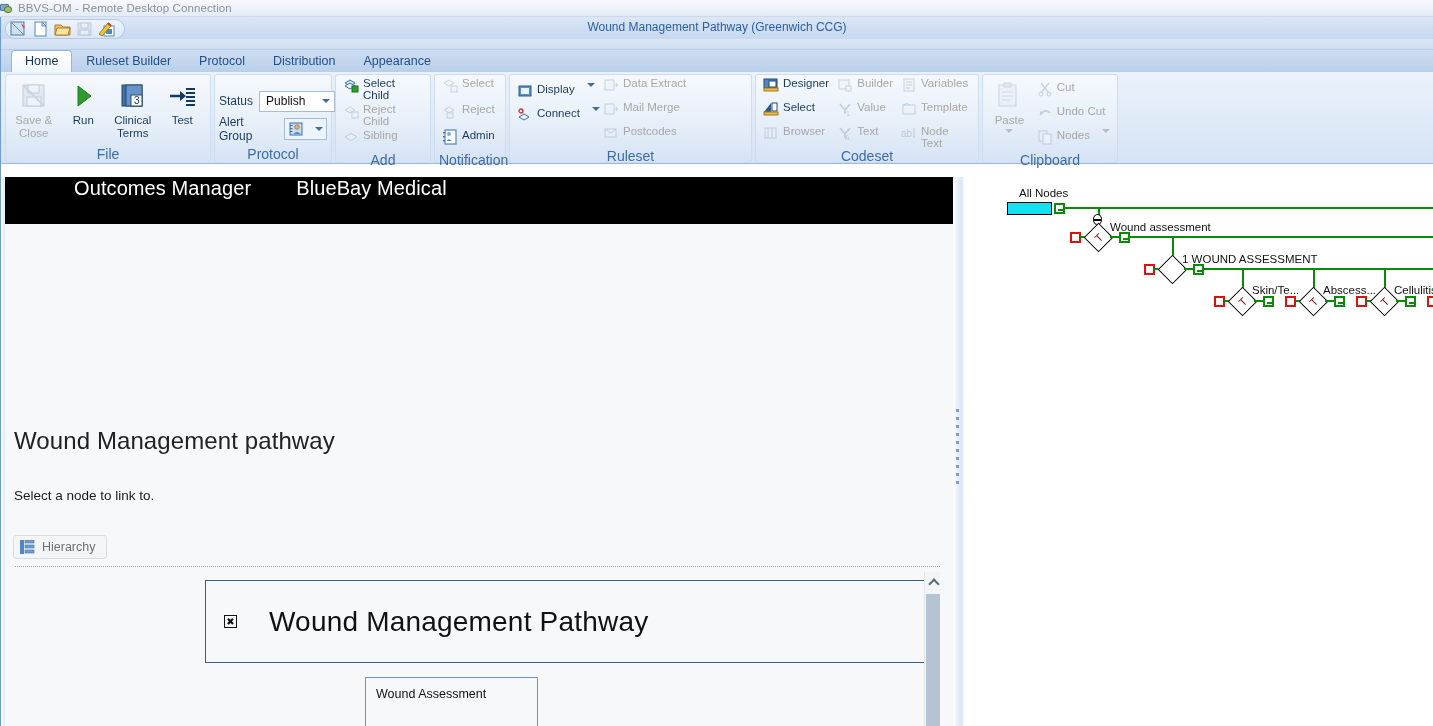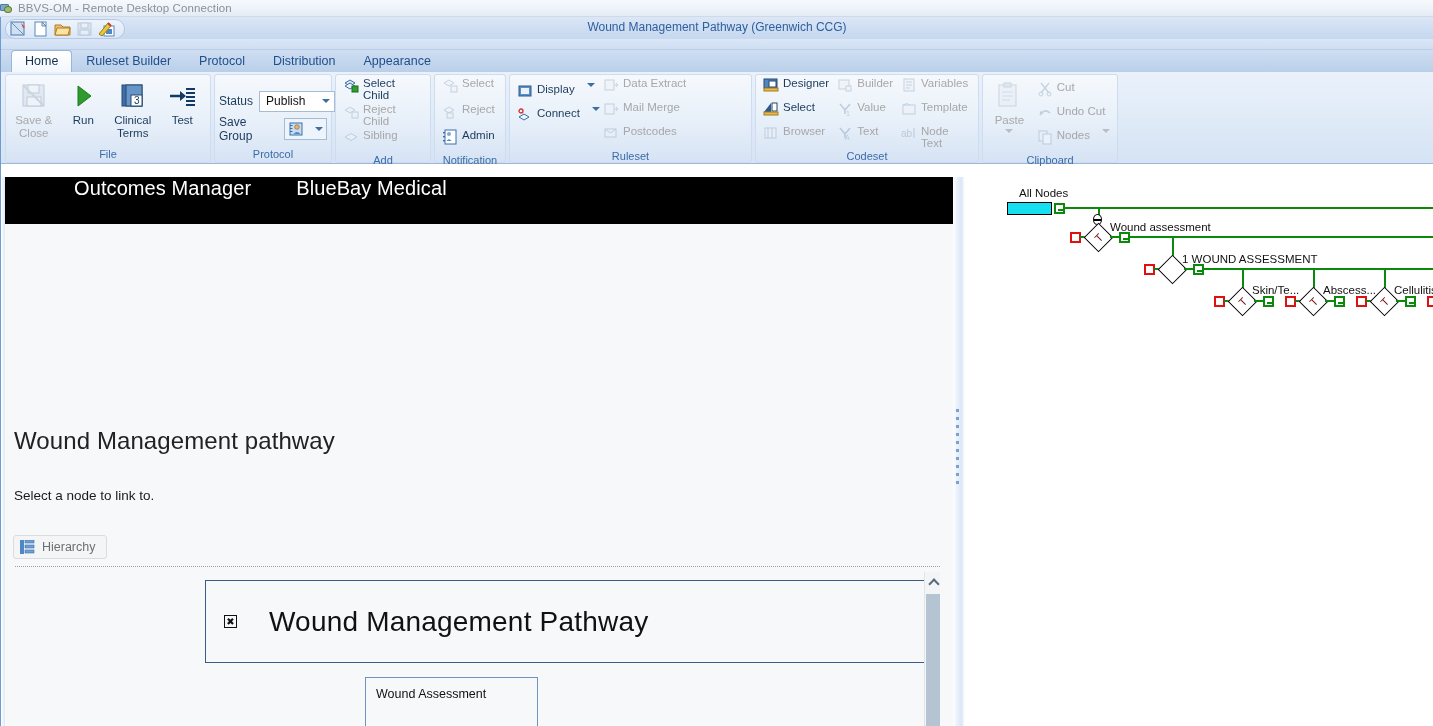--- a/index.html
+++ b/index.html
@@ -83,21 +83,21 @@
     position: relative;
   }
   .group {
     position: relative; display: flex; flex-direction: column;
     border: 1px solid #cddcef; border-radius: 3px;
     background: linear-gradient(to bottom, rgba(255,255,255,.55), rgba(255,255,255,0));
     margin-right: 3px; padding: 2px 4px 0 4px;
   }
   .group-body { flex: 1; display: flex; align-items: flex-start; gap: 2px; }
   .group-label {
-    text-align: center; font-size: 11px; color: #3b6ca8; height: 15px; line-height: 15px;
+    text-align: center; font-size: 14px; color: #3b6ca8; height: 15px; line-height: 15px;
   }
   .big-btn {
     width: 54px; display: flex; flex-direction: column; align-items: center;
     padding-top: 3px; font-size: 11.5px; color: #1b3a5c; line-height: 13px; text-align: center;
   }
   .big-btn.disabled { color: #a9a9a9; }
   .big-ico { width: 32px; height: 32px; position: relative; margin-bottom: 2px; }
   .small-row { display: flex; align-items: flex-start; gap: 4px; height: 24px; font-size: 11.5px; color: #1b3a5c; padding: 0 3px; }
   .small-row.disabled { color: #a7a7a7; }
   .small-ico { width: 16px; height: 16px; position: relative; flex: none; }
@@ -368,21 +368,21 @@
       <div class="group" style="width:118px">
         <div class="group-body" style="flex-direction:column; justify-content:center; padding-top:6px">
           <div class="field-row">
             <span>Status</span>
             <span class="combo">
               <span>Publish</span>
               <span class="caret"></span>
             </span>
           </div>
           <div class="field-row">
-            <span>Save Group</span>
+            <span>Alert Group</span>
             <span class="spinbox">
               <span style="width:16px;height:16px;display:inline-block">
                 <svg width="16" height="16" viewBox="0 0 16 16">
                   <rect x="2" y="2" width="12" height="12" fill="#c9ddf2" stroke="#3b6ea8"></rect>
                   <circle cx="9" cy="6" r="2.3" fill="#e8b271" stroke="#8b5a22" stroke-width=".6"></circle>
                   <path d="M5.5 13 q3.5 -4 7 0 z" fill="#4f86c6"></path>
                   <rect x="2" y="4" width="2.5" height="1" fill="#3b6ea8"></rect>
                   <rect x="2" y="7" width="2.5" height="1" fill="#3b6ea8"></rect>
                   <rect x="2" y="10" width="2.5" height="1" fill="#3b6ea8"></rect>
                 </svg>

